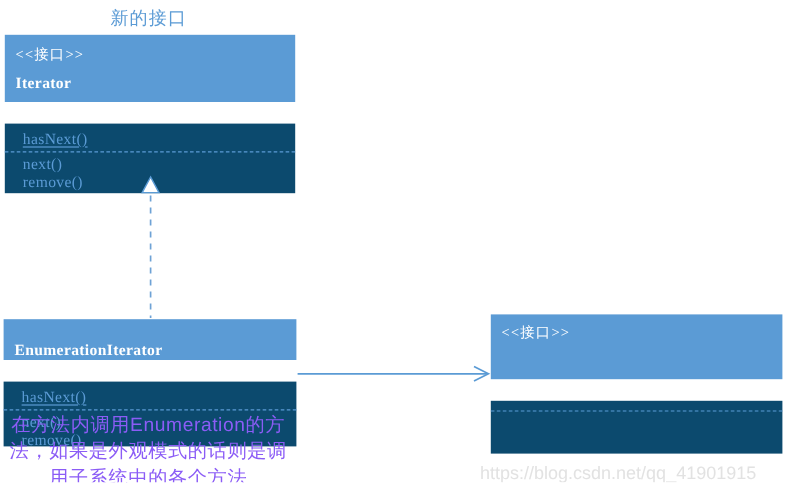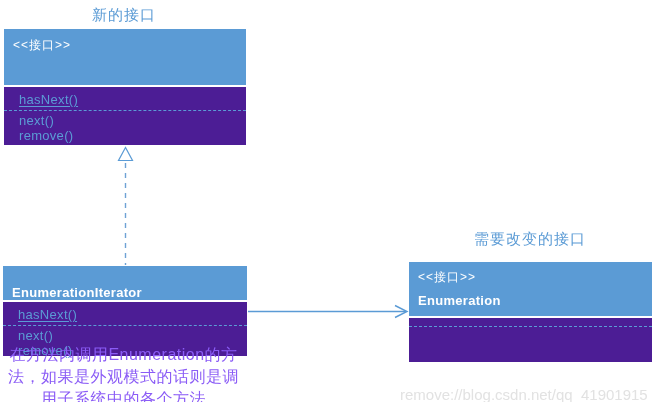--- a/index.html
+++ b/index.html
@@ -6,25 +6,25 @@
   .canvas{
     position:relative;width:655px;height:402px;background:#ffffff;overflow:hidden;
     font-family:"Liberation Sans","DejaVu Sans",sans-serif;
   }
   
   .flabel{position:absolute;color:#5b9bd5;font-size:15px;letter-spacing:1px;white-space:nowrap;}
   #label-new{left:92px;top:6px;}
   #label-target{left:474px;top:230px;}
 
   
-  .cls{position:absolute;}
+  .cls{position:absolute;font-family:Liberation Serif, serif;}
   .hdr{background:#5b9bd5;color:#ffffff;box-sizing:border-box;padding-left:9px;}
   .stereo{font-size:12px;letter-spacing:1px;}
   .cname{font-size:13px;font-weight:600;letter-spacing:.3px;}
-  .bd{background:#4c1d95;margin-top:2px;box-sizing:border-box;padding:5px 0 0 0;}
+  .bd{background:#0c4a6e;margin-top:18px;box-sizing:border-box;padding:5px 0 0 0;}
   .m{color:#5b9bd5;font-size:13px;letter-spacing:.3px;padding-left:15px;line-height:15px;white-space:nowrap;}
   .m.u{text-decoration:underline;text-underline-offset:2px;}
   .mdiv{border-top:1px dashed #5b9bd5;margin:3px 0 2px 0;height:0;}
 
   #box-iterator{left:4px;top:29px;width:242px;}
   #box-iterator .hdr{height:56px;padding-top:8px;}
   #box-iterator .stereo{margin-bottom:7px;}
   #box-iterator .bd{height:58px;}
 
   #box-enumiter{left:3px;top:266px;width:244px;}
@@ -54,20 +54,21 @@
 </head>
 <body>
 
 <div class="canvas">
 
   <div id="label-new" class="flabel">新的接口</div>
 
   <div id="box-iterator" class="cls">
     <div class="hdr">
       <div class="stereo">&lt;&lt;接口&gt;&gt;</div>
+      <div class="cname">Iterator</div>
     </div>
     <div class="bd">
       <div class="m u">hasNext()</div>
       <div class="mdiv"></div>
       <div class="m">next()</div>
       <div class="m">remove()</div>
     </div>
   </div>
 
   <div id="box-enumiter" class="cls">
@@ -75,26 +76,24 @@
       <div class="cname">EnumerationIterator</div>
     </div>
     <div class="bd">
       <div class="m u">hasNext()</div>
       <div class="mdiv"></div>
       <div class="m">next()</div>
       <div class="m">remove()</div>
     </div>
   </div>
 
-  <div id="label-target" class="flabel">需要改变的接口</div>
 
   <div id="box-enumeration" class="cls">
     <div class="hdr">
       <div class="stereo">&lt;&lt;接口&gt;&gt;</div>
-      <div class="cname">Enumeration</div>
     </div>
     <div class="bd">
       <div class="mdiv"></div>
     </div>
   </div>
 
   <svg id="connectors" viewBox="0 0 655 413" xmlns="http://www.w3.org/2000/svg">
 
     <g>
       <line x1="125.5" y1="163" x2="125.5" y2="265" stroke="#6ea2d5" stroke-width="1.4" stroke-dasharray="5 5"></line>
@@ -104,15 +103,15 @@
     <g>
       <line x1="248" y1="311.5" x2="406" y2="311.5" stroke="#5b9bd5" stroke-width="1.4"></line>
       <polyline points="395,305.5 407,311.5 395,317.5" fill="none" stroke="#5b9bd5" stroke-width="1.4"></polyline>
     </g>
   </svg>
 
   <div id="annotation">在方法内调用Enumeration的方
 法，如果是外观模式的话则是调
 用子系统中的各个方法</div>
 
-  <div id="watermark">remove://blog.csdn.net/qq_41901915</div>
+  <div id="watermark">https://blog.csdn.net/qq_41901915</div>
 
 </div>
 
 </body></html>

